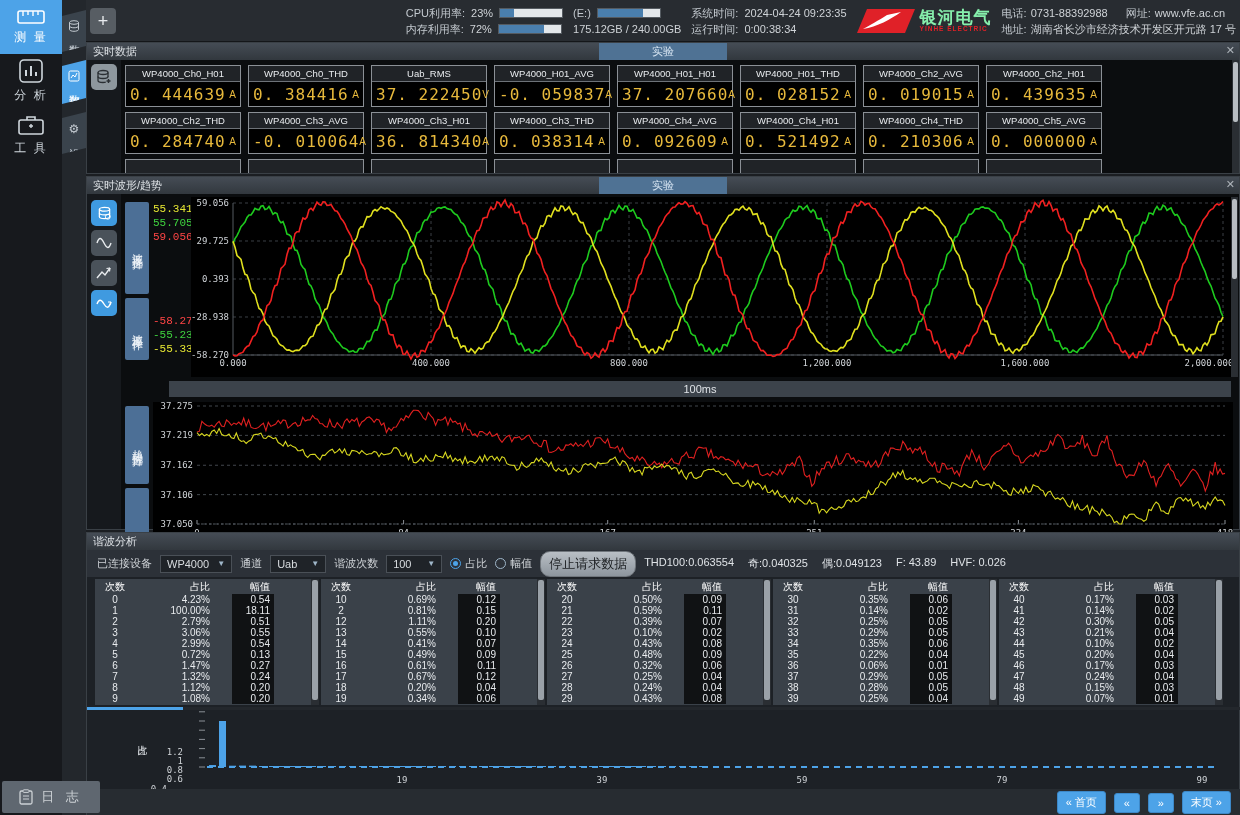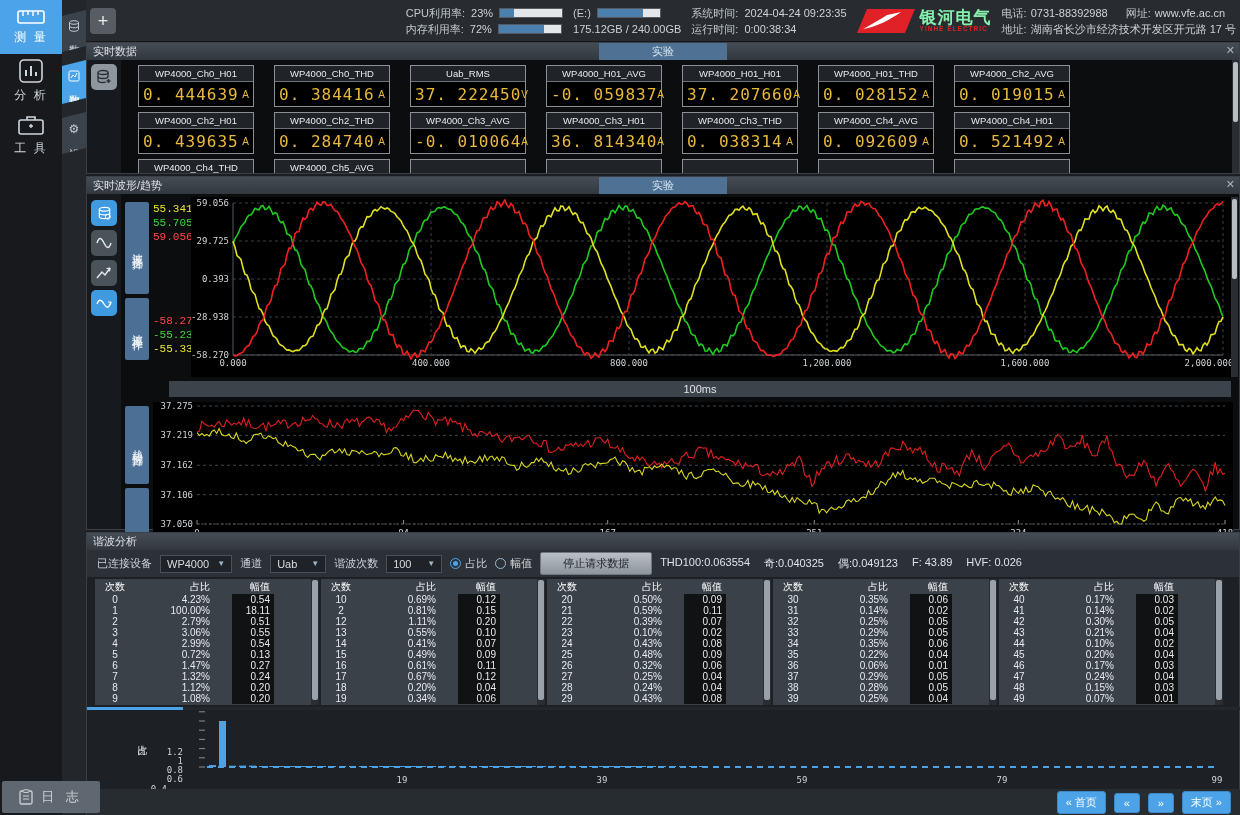--- a/index.html
+++ b/index.html
@@ -44,21 +44,21 @@
 
   
   #panel-realtime { top:42px; height:132px; overflow:hidden; }
   #rt-body { position:absolute; left:0; top:17px; right:0; bottom:0; background:#0b0d0f; }
   #rt-iconcol { position:absolute; left:0; top:0; width:34px; height:100%; background:#16191d; }
   .tool-btn { width:26px; height:26px; border-radius:5px; border:none; cursor:pointer; display:flex; align-items:center; justify-content:center; margin:4px; }
   .tool-grey { background:#8e979e; }
   .tool-darkgrey { background:#4a525a; }
   .tool-blue { background:#3f9ae0; }
   #cards-grid { position:absolute; left:38px; top:5px; width:990px; display:flex; flex-wrap:wrap; gap:5px 7px; }
-  .card { width:116px; height:42px; border:1px solid #8b9096; background:#000;margin-left:13px; }
+  .card { width:116px; height:42px; border:1px solid #8b9096; background:#000; }
   .card-label { height:16px; background:#202327; color:#e8ebee; font-size:9.5px; text-align:center; line-height:16px; border-bottom:1px solid #6d7artisan; border-bottom:1px solid #6d7278; white-space:nowrap; overflow:hidden; }
   .card-valrow { height:24px; display:flex; align-items:center; padding:0 4px; }
   .card-value { flex:1; color:#e7b93c; font-family:"DejaVu Sans Mono", monospace; font-size:16px; letter-spacing:1px; white-space:nowrap; }
   .card-unit { color:#e7b93c; font-size:10px; }
   .vscroll-strip { position:absolute; right:0; top:0; width:7px; background:#2a2e33; }
   .vscroll-strip .thumb { position:absolute; left:1px; width:5px; background:#b8bdc2; border-radius:2px; }
 
   
   #panel-wave { top:176px; height:354px; }
   #wv-body { position:absolute; left:0; top:17px; right:0; bottom:0; background:#0b0d0f; }
@@ -76,21 +76,21 @@
 
   
   #panel-harmonic { top:532px; height:283px; background:#1d2126; }
   #hm-controls { position:absolute; left:0; top:17px; right:0; height:27px; background:#2c3138; display:flex; align-items:center; gap:8px; padding:0 10px; }
   .select { background:#1f2328; border:1px solid #4a5057; color:#d8dcdf; padding:2px 6px; display:flex; align-items:center; gap:8px; cursor:pointer; min-width:56px; justify-content:space-between; }
   .select .arrow { font-size:8px; color:#9fb6c9; }
   .radio { display:flex; align-items:center; gap:4px; cursor:pointer; }
   .radio .dot { width:11px; height:11px; border-radius:50%; border:1px solid #9fb6c9; position:relative; }
   .radio.checked .dot { border-color:#4da3e8; }
   .radio.checked .dot:after { content:""; position:absolute; left:2px; top:2px; width:5px; height:5px; border-radius:50%; background:#4da3e8; }
-  #stop-btn { background:linear-gradient(#b9bfc5,#8d959d); border:1px solid #70767c; color:#1c1f22; padding:3px 22px; border-radius:2px; cursor:pointer; font-size:11px; }
+  #stop-btn { background:linear-gradient(#b9bfc5,#8d959d); border:1px solid #70767c; color:#1c1f22; padding:3px 8px; border-radius:10px; cursor:pointer; font-size:13px; }
   #hm-stats { display:flex; gap:14px; color:#dfe3e7; }
   #harmonic-tables { position:absolute; left:8px; top:46px; width:1128px; height:126px; display:flex; gap:2px; }
   .htable-group { flex:1; display:flex; }
   .htable { flex:1; background:#3a4149; font-size:10px; color:#e8ebee; }
   .hrow { display:flex; height:11px; line-height:11px; align-items:center; }
   .hrow.hhead { height:15px; line-height:15px; color:#fff; }
   .hcell-n { width:40px; text-align:center; }
   .hcell-pct { width:75px; text-align:right; }
   .hcell-amp { width:42px; margin-left:22px; background:#101214; text-align:right; padding-right:4px; }
   .hrow.hhead .hcell-amp { background:transparent; }
@@ -923,21 +923,21 @@
           <rect x="470" y="55" width="7" height="1" fill="#4da3e8"></rect>
           <rect x="480" y="55" width="7" height="1" fill="#4da3e8"></rect>
           <rect x="490" y="55" width="7" height="1" fill="#4da3e8"></rect>
           <rect x="500" y="55" width="7" height="1" fill="#4da3e8"></rect>
         </svg>
       <div id="hm-xlabels">
           <span class="xlab" style="left: 203px; top: 2px;">19</span>
           <span class="xlab" style="left: 403px; top: 2px;">39</span>
           <span class="xlab" style="left: 603px; top: 2px;">59</span>
           <span class="xlab" style="left: 803px; top: 2px;">79</span>
-          <span class="xlab" style="left: 1003px; top: 2px; margin-left: 15px;">99</span>
+          <span class="xlab" style="left: 1003px; top: 2px;">99</span>
         </div>
     </div>
 
     <div id="hm-pager">
         <button class="pg-btn">« 首页</button>
         <button class="pg-btn">«</button>
         <button class="pg-btn">»</button>
         <button class="pg-btn">末页 »</button>
       </div>
   </div>

